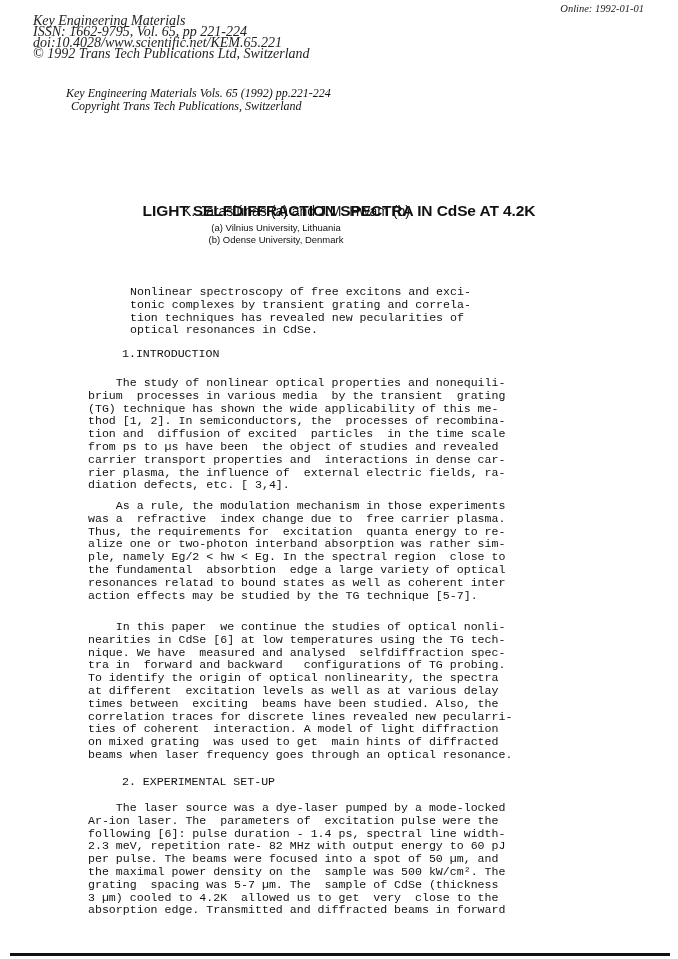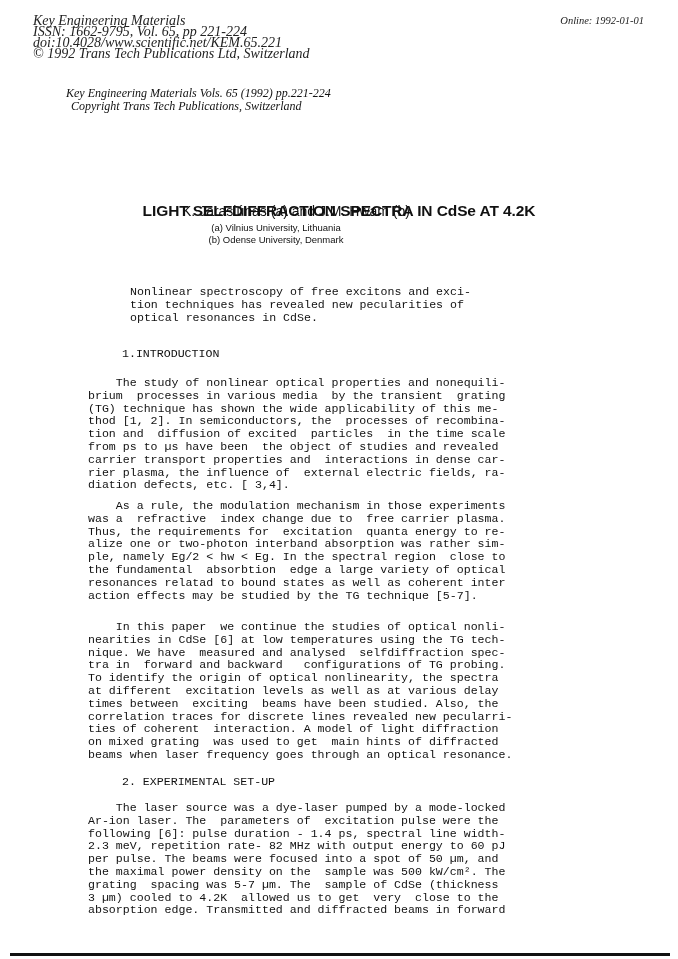--- a/index.html
+++ b/index.html
@@ -1,18 +1,18 @@
 <!DOCTYPE html>
 <html><head>
 <meta charset="utf-8">
 <style>
   html, body { margin:0; padding:0; background:#fff; }
   body { width:678px; height:959px; position:relative; overflow:hidden; color:#111; }
   .meta { position:absolute; left:33px; top:15px; font-family:"Liberation Serif", serif; font-style:italic; font-size:14px; line-height:11px; color:#222; }
-  .online { position:absolute; right:34px; top:15px; font-family:"Liberation Serif", serif; font-style:italic; font-size:10.5px; color:#222; }
+  .online { position:absolute; right:34px; top:3px; font-family:"Liberation Serif", serif; font-style:italic; font-size:10.5px; color:#222; }
   .journal { position:absolute; left:66px; top:87px; font-family:"Liberation Serif", serif; font-style:italic; font-size:12px; line-height:13px; color:#111; }
   .journal .l2 { padding-left:5px; }
   .title { position:absolute; left:0; width:678px; top:168px; text-align:center; font-family:"Liberation Sans", sans-serif; font-weight:bold; font-size:15.5px; letter-spacing:-0.1px;margin-top:34px; }
   .authors { position:absolute; left:0; width:592px; top:203px; text-align:center; font-family:"Liberation Sans", sans-serif; font-size:14px; }
   .aff { position:absolute; left:0; width:552px; top:222px; text-align:center; font-family:"Liberation Sans", sans-serif; font-size:9.5px; line-height:12px; }
   .mono { font-family:"Liberation Mono", monospace; font-size:11.6px; line-height:12.8px; white-space:pre; position:absolute; color:#111; }
   .abstract { left:130px; top:286px; }
   .h { left:122px; }
   .body { left:88px; }
   .rule { position:absolute; left:10px; width:660px; top:953px; height:3px; background:#111; }
@@ -33,21 +33,21 @@
   <div class="l2">Copyright Trans Tech Publications, Switzerland</div>
 </div>
 
 <div class="title">LIGHT SELFDIFFRACTION SPECTRA IN CdSe AT 4.2K</div>
 <div class="authors">K. Jarasiúnas (a) and J.M. Hwam (b)</div>
 <div class="aff">
   <div>(a) Vilnius University, Lithuania</div>
   <div>(b) Odense University, Denmark</div>
 </div>
 
-<div class="mono abstract"><div>Nonlinear spectroscopy of free excitons and exci-</div><div>tion techniques has revealed new pecularities of</div><div>optical resonances in CdSe.</div></div>
+<div class="mono abstract"><div>Nonlinear spectroscopy of free excitons and exci-</div><div>tonic complexes by transient grating and correla-</div><div>tion techniques has revealed new pecularities of</div><div>optical resonances in CdSe.</div></div>
 
 <div class="mono h" style="top:348px">1.INTRODUCTION</div>
 
 <div class="mono body" style="top:377px"><div>    The study of nonlinear optical properties and nonequili-</div><div>brium  processes in various media  by the transient  grating</div><div>(TG) technique has shown the wide applicability of this me-</div><div>thod [1, 2]. In semiconductors, the  processes of recombina-</div><div>tion and  diffusion of excited  particles  in the time scale</div><div>from ps to µs have been  the object of studies and revealed</div><div>carrier transport properties and  interactions in dense car-</div><div>rier plasma, the influence of  external electric fields, ra-</div><div>diation defects, etc. [ 3,4].</div></div>
 
 <div class="mono body" style="top:500px"><div>    As a rule, the modulation mechanism in those experiments</div><div>was a  refractive  index change due to  free carrier plasma.</div><div>Thus, the requirements for  excitation  quanta energy to re-</div><div>alize one or two-photon interband absorption was rather sim-</div><div>ple, namely Eg/2 &lt; hw &lt; Eg. In the spectral region  close to</div><div>the fundamental  absorbtion  edge a large variety of optical</div><div>resonances relatad to bound states as well as coherent inter</div><div>action effects may be studied by the TG technique [5-7].</div></div>
 
 <div class="mono body" style="top:621px"><div>    In this paper  we continue the studies of optical nonli-</div><div>nearities in CdSe [6] at low temperatures using the TG tech-</div><div>nique. We have  measured and analysed  selfdiffraction spec-</div><div>tra in  forward and backward   configurations of TG probing.</div><div>To identify the origin of optical nonlinearity, the spectra</div><div>at different  excitation levels as well as at various delay</div><div>times between  exciting  beams have been studied. Also, the</div><div>correlation traces for discrete lines revealed new pecularri-</div><div>ties of coherent  interaction. A model of light diffraction</div><div>on mixed grating  was used to get  main hints of diffracted</div><div>beams when laser frequency goes through an optical resonance.</div></div>
 
 <div class="mono h" style="top:776px">2. EXPERIMENTAL SET-UP</div>

